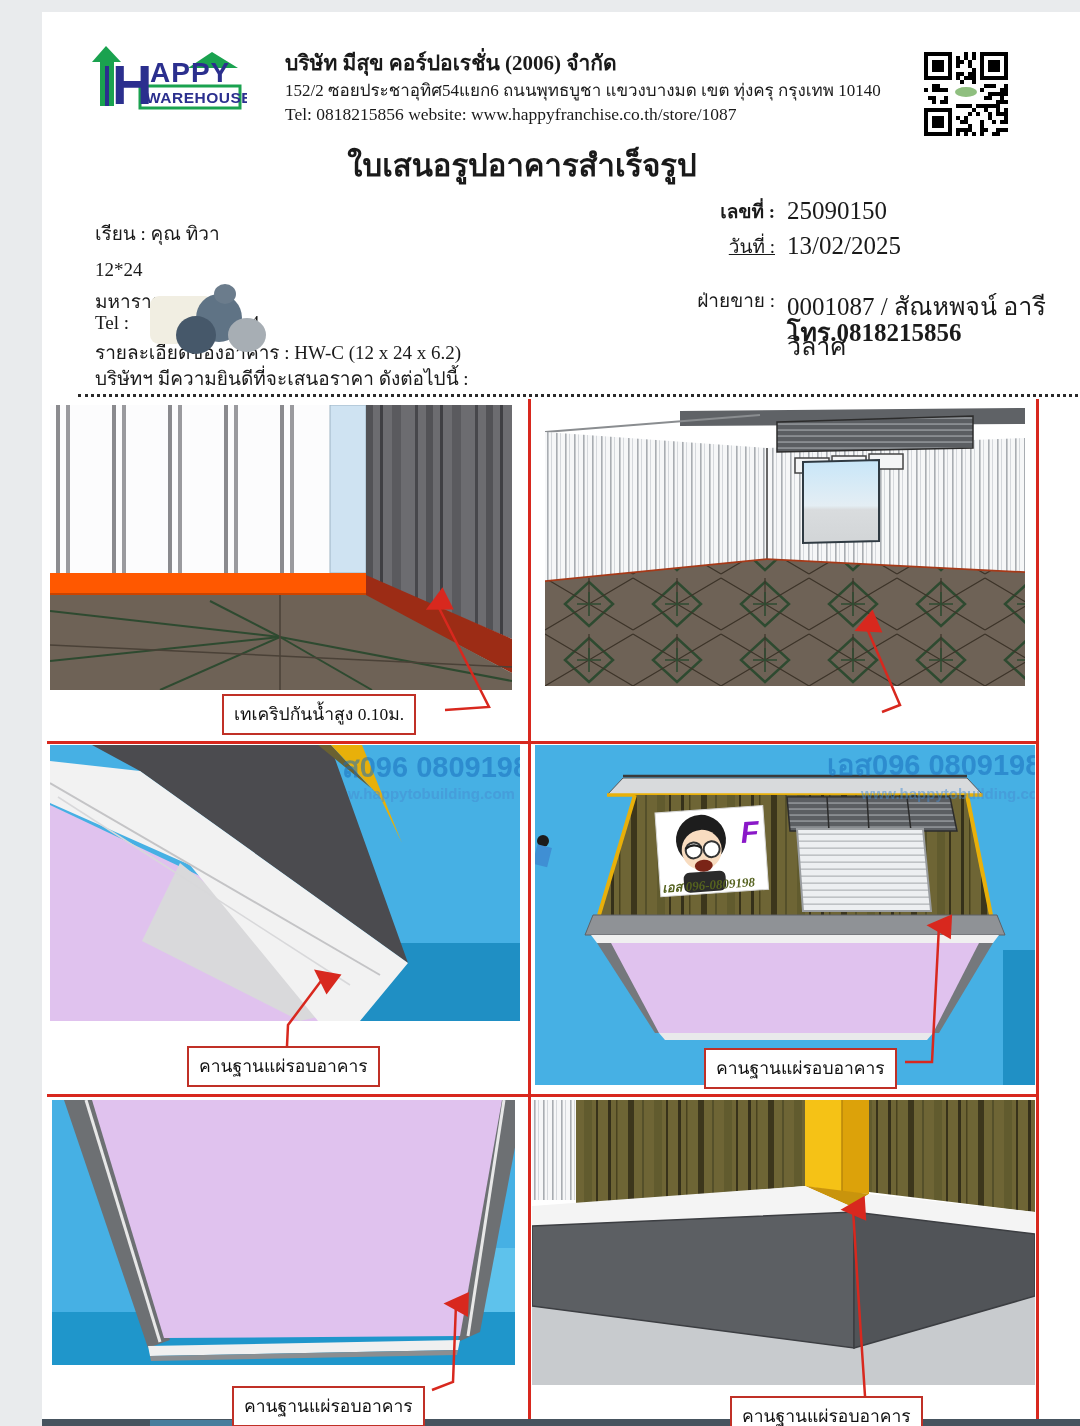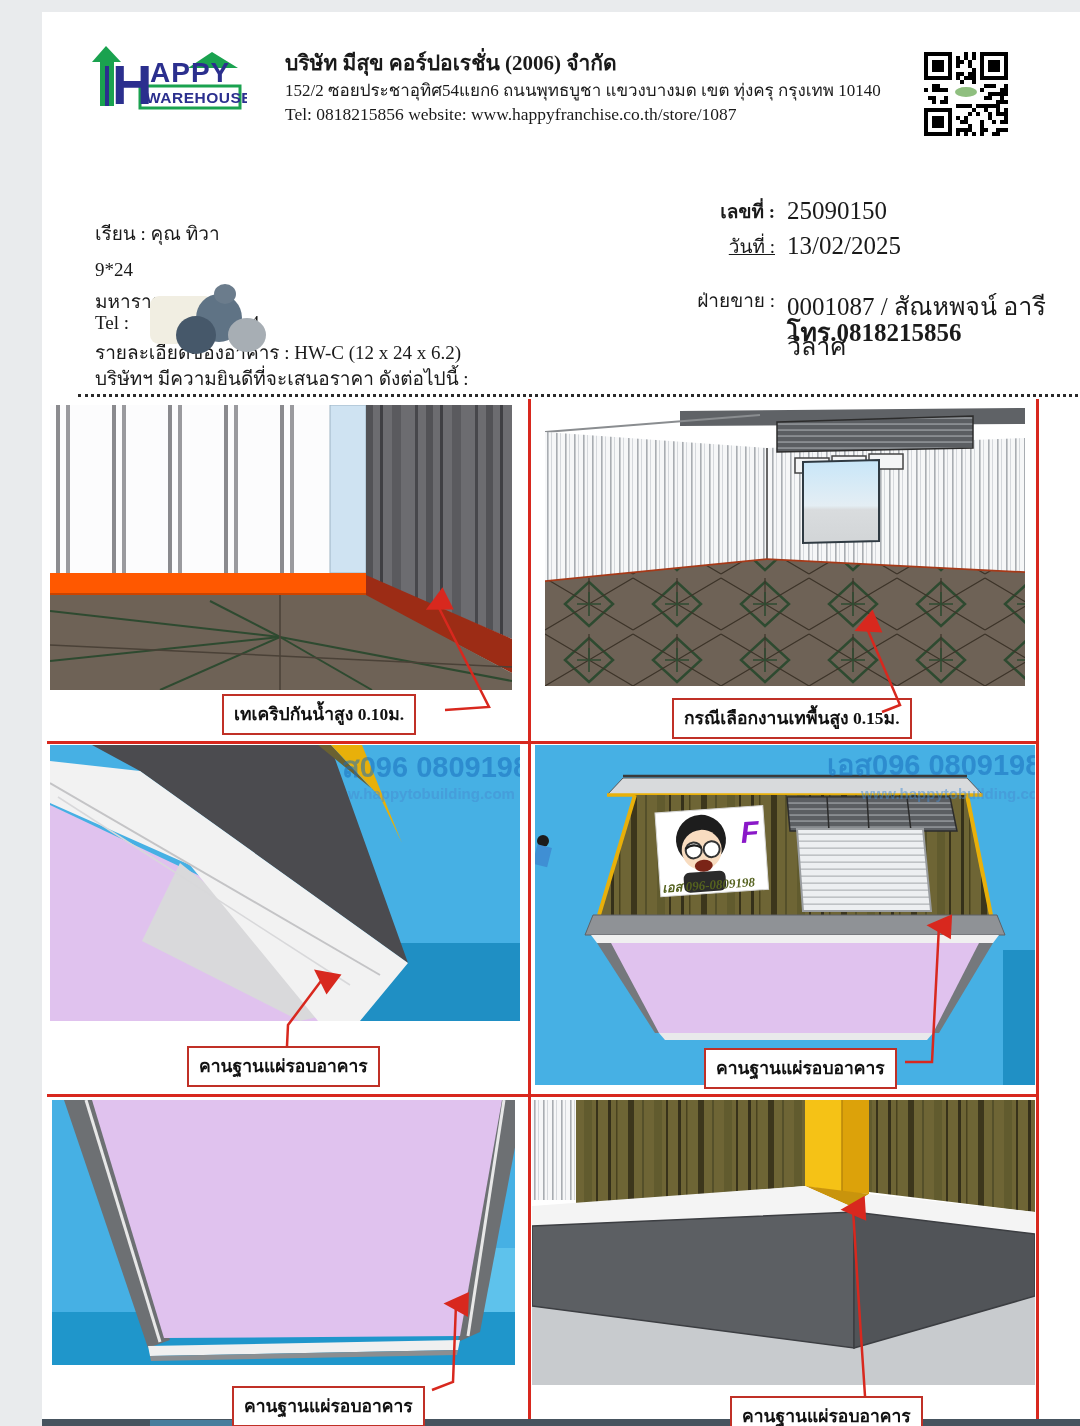--- a/index.html
+++ b/index.html
@@ -19,21 +19,21 @@
   .cline{left:95px;font-size:19px;}
   
   .blob{border-radius:50%;}
   
   #dotline{left:78px;top:394px;width:1000px;border-top:3px dotted #2a2a2a;height:0;}
   
   .redline{background:#d8281e;}
   
   .cell{overflow:hidden;}
   .plabel{position:absolute;background:#fff;border:2px solid #c03026;color:#111;
-          font-weight:bold;font-size:17.5px;padding:4px 10px 5px 10px;white-space:nowrap;z-index:30;}
+          font-weight:normal;font-size:17.5px;padding:4px 10px 5px 10px;white-space:nowrap;z-index:30;}
   #arrows{left:0;top:0;z-index:40;pointer-events:none;}
   svg{display:block;}
   .wm1{font-weight:bold;font-size:29px;fill:rgba(25,112,190,0.55);font-family:"Liberation Sans",sans-serif;}
   .wm2{font-weight:bold;font-size:15px;fill:rgba(70,140,210,0.5);font-family:"Liberation Sans",sans-serif;}
   #botband{left:42px;top:1419px;width:1038px;height:7px;background:#46535e;}
   #botband2{left:150px;top:1420px;width:240px;height:6px;background:#477e9d;}
 </style>
 </head>
 <body>
 
@@ -214,31 +214,32 @@
       <rect x="12" y="12" width="12" height="12" fill="#000"></rect>
       <rect x="60" y="4" width="28" height="28" fill="#000"></rect>
       <rect x="64" y="8" width="20" height="20" fill="#fff"></rect>
       <rect x="68" y="12" width="12" height="12" fill="#000"></rect>
       <rect x="4" y="60" width="28" height="28" fill="#000"></rect>
       <rect x="8" y="64" width="20" height="20" fill="#fff"></rect>
       <rect x="12" y="68" width="12" height="12" fill="#000"></rect>
       <ellipse cx="46" cy="44" rx="11" ry="5" fill="#8fbf7f"></ellipse>
     </svg>
 
+  <div class="abs doc-title">ใบเสนอรูปอาคารสำเร็จรูป</div>
 
   <div class="abs mlabel" style="left:600px;top:196px;font-weight:bold;">เลขที่ :</div>
   <div class="abs mvalue" style="left:787px;top:197px;">25090150</div>
   <div class="abs mlabel" style="left:600px;top:231px;text-decoration:underline;">วันที่ :</div>
   <div class="abs mvalue" style="left:787px;top:232px;">13/02/2025</div>
   <div class="abs mlabel" style="left:600px;top:285px;font-family:Liberation Serif, serif;">ฝ่ายขาย :</div>
   <div class="abs mvalue" style="left:787px;top:286px;">0001087 / สัณหพจน์ อารีวิลาศ</div>
   <div class="abs mvalue" style="left:787px;top:312px;font-weight:bold;">โทร.0818215856</div>
 
   <div class="abs cline" style="top:218px;">เรียน : คุณ ทิวา</div>
-  <div class="abs cline" style="top:259px;">9*24</div>
+  <div class="abs cline" style="top:259px;">12*24</div>
   <div class="abs cline" style="top:286px;">มหาราช อยุธยา</div>
   <div class="abs cline" style="top:312px;">Tel :</div>
   <div class="abs cline" style="left:250px;top:312px;">4</div>
   <div class="abs cline" style="top:337px;">รายละเอียดของอาคาร : HW-C (12 x 24 x 6.2)</div>
   <div class="abs cline" style="top:363px;">บริษัทฯ มีความยินดีที่จะเสนอราคา ดังต่อไปนี้ :</div>
 
   <div class="abs" style="left:150px;top:296px;width:64px;height:48px;background:#f1eee2;border-radius:9px;z-index:5;"></div>
   <div class="abs blob" style="left:196px;top:294px;width:46px;height:48px;background:#5f7385;z-index:6;"></div>
   <div class="abs blob" style="left:176px;top:316px;width:40px;height:38px;background:#46586a;z-index:6;"></div>
   <div class="abs blob" style="left:228px;top:318px;width:38px;height:34px;background:#a7aeb4;z-index:6;"></div>
@@ -288,21 +289,20 @@
       <polygon points="232,14 428,8 428,40 232,44" fill="url(#louverPat)" stroke="#2c2c2c" stroke-width="1.5"></polygon>
       <g fill="#f4f5f6" stroke="#444" stroke-width="1.5">
         <rect x="250" y="50" width="34" height="15"></rect>
           <rect x="287" y="48" width="34" height="15"></rect>
           <rect x="324" y="46" width="34" height="15"></rect>
       </g>
       <polygon points="258,54 334,52 334,133 258,135" fill="url(#doorSky)" stroke="#2f3a42" stroke-width="2"></polygon>
       <polyline points="0,174 222,152 480,165" fill="none" stroke="#a63918" stroke-width="3.5"></polyline>
       <polygon points="0,174 222,152 480,165 480,278 0,278" fill="url(#floorTile)"></polygon>
     </svg>
-    <div class="plabel" style="left:143px;top:298px;">กรณีเลือกงานเทพื้นสูง 0.15ม.</div>
   </div>
 
   <div class="cell abs" style="left:45px;top:743px;width:483px;height:350px;">
     <svg class="abs" style="left:5px;top:2px;" width="470" height="276" viewBox="0 0 470 276">
       <rect width="470" height="276" fill="#46b0e4"></rect>
       <rect x="285" y="198" width="185" height="78" fill="#1f8fc4"></rect>
       <polygon points="42,0 280,0 358,218 90,26" fill="#4b4b4f"></polygon>
       <polygon points="268,0 281,0 333,56 322,44" fill="#6a6132"></polygon>
       <polygon points="281,0 312,0 352,98 330,52" fill="#e8b00a"></polygon>
       <polygon points="0,60 152,132 270,276 0,276" fill="#e0c2ee"></polygon>

